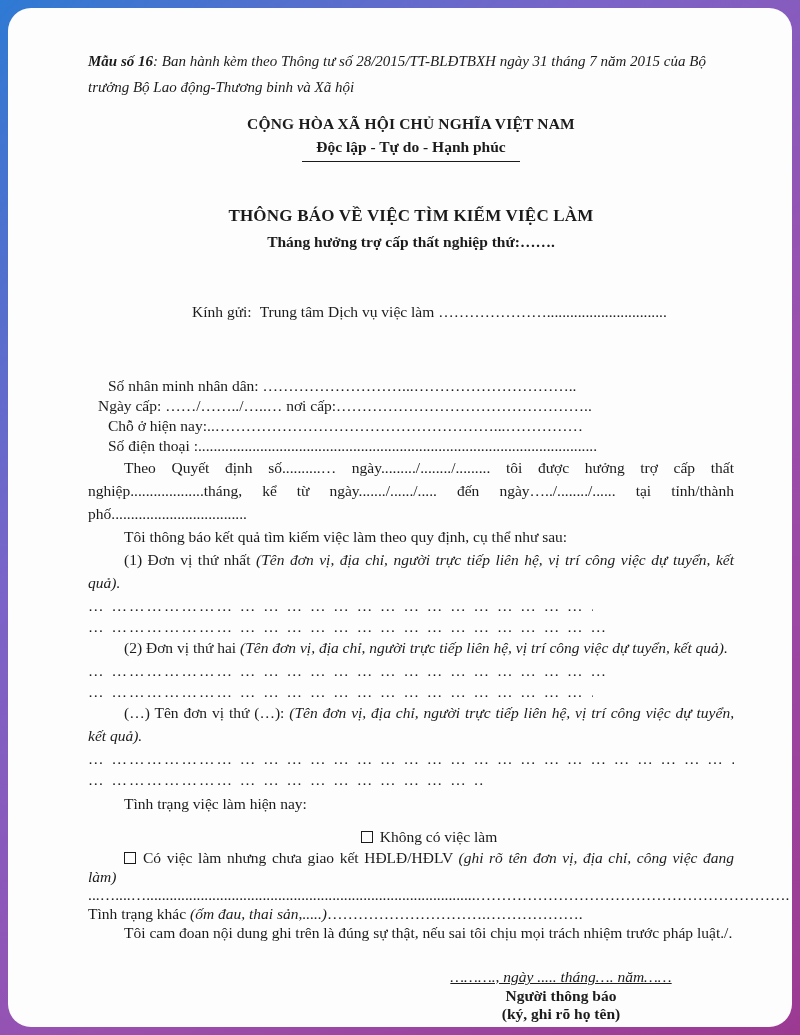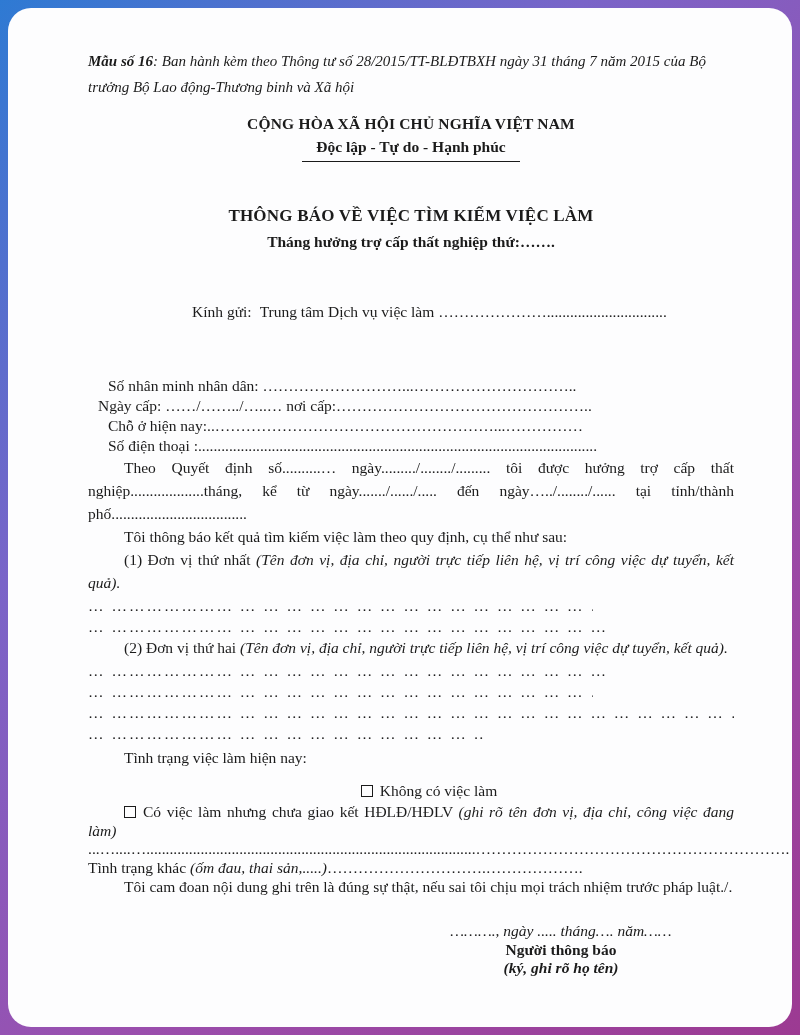--- a/index.html
+++ b/index.html
@@ -51,23 +51,23 @@
 
   .status-heading { padding-left:36px; margin-top:5px; }
   .cb-line { padding-left:36px; margin-top:13px;text-align:center; }
   .cb {
     display:inline-block; width:12px; height:12px; box-sizing:border-box;
     border:1.6px solid #1b1b1b; margin-right:7px; vertical-align:-1px; background:#fdfdfe;
   }
   .cb-para { margin:2px 0 0 0; text-align:justify; text-indent:36px; line-height:18.5px; }
 
   .sig { width:270px; margin:26px 38px 0 auto; text-align:center; line-height:18px; }
-  .sig .date { font-style:italic; }
+  .sig .date { font-style:italic;text-decoration:underline; }
   .sig .role { font-weight:bold; margin-top:1px; }
-  .sig .who  { font-weight:bold; font-style:italic; }
+  .sig .who  { font-weight:bold; }
 </style>
 </head>
 <body>
 
 <div class="frame">
   <div class="page">
 
     <p class="note"><span class="bi">Mẫu số 16</span><span>: Ban hành kèm theo Thông tư số 28/2015/TT-BLĐTBXH ngày 31 tháng 7 năm 2015 của Bộ trưởng Bộ Lao động-Thương binh và Xã hội</span></p>
 
     <div class="center country">CỘNG HÒA XÃ HỘI CHỦ NGHĨA VIỆT NAM</div>
@@ -90,20 +90,21 @@
     <p class="para">Tôi thông báo kết quả tìm kiếm việc làm theo quy định, cụ thể như sau:</p>
 
     <p class="para"><span>(1) Đơn vị thứ nhất </span><span class="i">(Tên đơn vị, địa chỉ, người trực tiếp liên hệ, vị trí công việc dự tuyển, kết quả).</span></p>
     <div class="dots w-a">… ………………… … … … … … … … … … … … … … … … … … … … … … … … … … … … … … … … … … … … … … … … … … … … … … … … … … …</div>
     <div class="dots w-b">… ………………… … … … … … … … … … … … … … … … … … … … … … … … … … … … … … … … … … … … … … … … … … … … … … … … … … …</div>
 
     <p class="para"><span>(2) Đơn vị thứ hai </span><span class="i">(Tên đơn vị, địa chỉ, người trực tiếp liên hệ, vị trí công việc dự tuyển, kết quả).</span></p>
     <div class="dots w-b">… ………………… … … … … … … … … … … … … … … … … … … … … … … … … … … … … … … … … … … … … … … … … … … … … … … … … … …</div>
     <div class="dots w-a">… ………………… … … … … … … … … … … … … … … … … … … … … … … … … … … … … … … … … … … … … … … … … … … … … … … … … … …</div>
 
+    <p class="para"><span>(…) Tên đơn vị thứ (…): </span><span class="i">(Tên đơn vị, địa chỉ, người trực tiếp liên hệ, vị trí công việc dự tuyển, kết quả).</span></p>
     <div class="dots w-full">… ………………… … … … … … … … … … … … … … … … … … … … … … … … … … … … … … … … … … … … … … … … … … … … … … … … … … …</div>
     <div class="dots w-c">… ………………… … … … … … … … … … … … … … … … … … … … … … … … … … … … … … … … … … … … … … … … … … … … … … … … … … …</div>
 
     <div class="status-heading">Tình trạng việc làm hiện nay:</div>
 
     <div class="cb-line"><span class="cb"></span><span>Không có việc làm</span></div>
 
     <p class="cb-para"><span class="cb"></span><span>Có việc làm nhưng chưa giao kết HĐLĐ/HĐLV </span><span class="i">(ghi rõ tên đơn vị, địa chỉ, công việc đang làm)</span><span> ...…....….....................................................................................……………………………………………………. </span><span>Tình trạng khác </span><span class="i">(ốm đau, thai sản,.....)</span><span>………………………….……………….</span></p>
 
     <p class="para tight">Tôi cam đoan nội dung ghi trên là đúng sự thật, nếu sai tôi chịu mọi trách nhiệm trước pháp luật./.</p>

